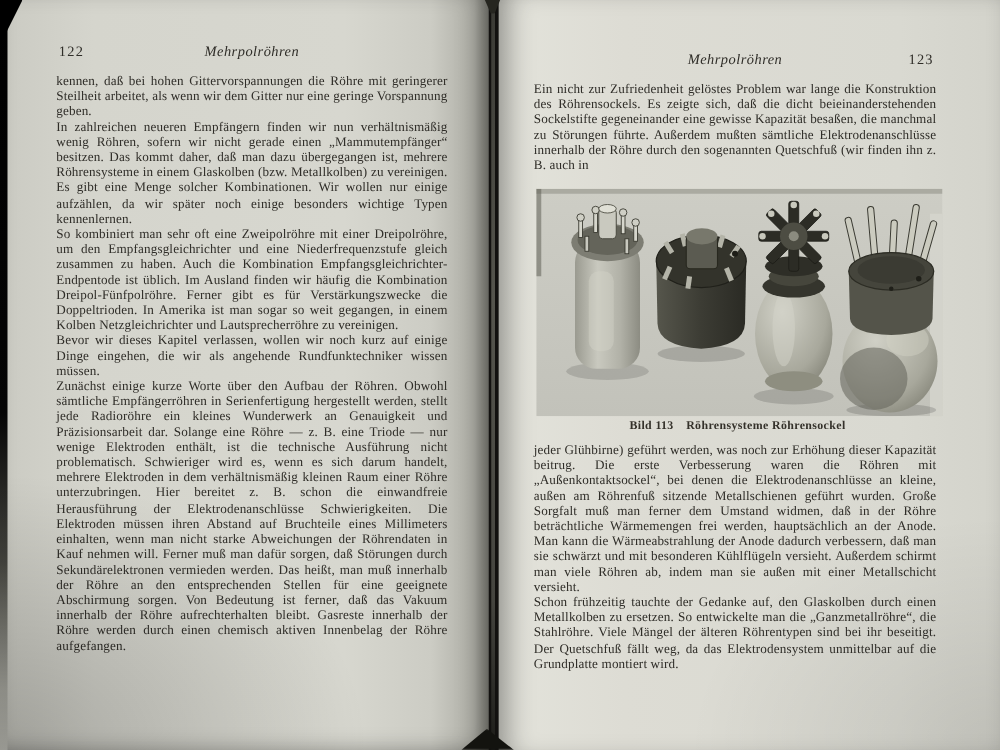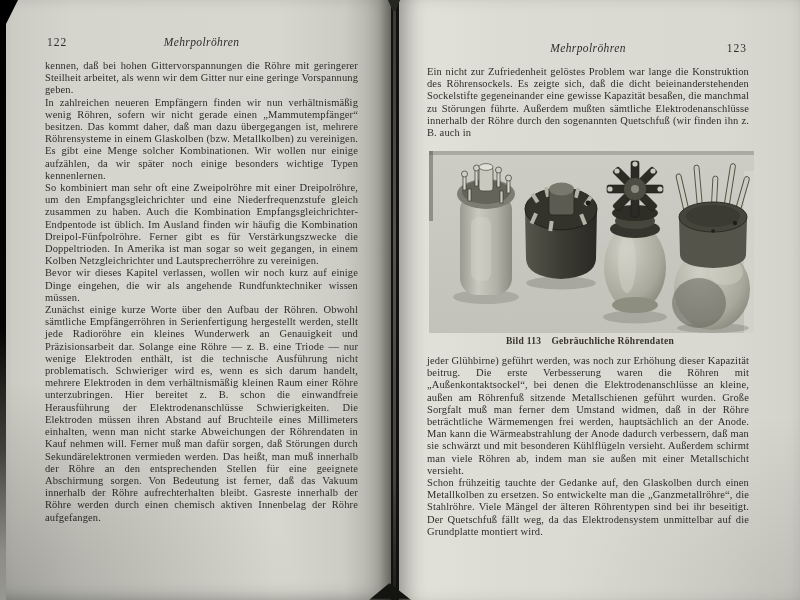--- a/index.html
+++ b/index.html
@@ -198,21 +198,21 @@
         <path d="M250,66 L251,104 Q252,116 284,117 Q316,116 317,104 L318,66 Z" fill="#54544a"></path>
         <ellipse cx="284" cy="66" rx="34" ry="15" fill="#45453c" stroke="#2c2c24" stroke-width="1"></ellipse>
         <ellipse cx="284" cy="65" rx="27" ry="11" fill="#3b3b33"></ellipse>
         <circle cx="306" cy="72" r="2.2" fill="#1e1e18"></circle>
         <circle cx="284" cy="80" r="1.8" fill="#20201a"></circle>
       </g>
     </svg>
   </div>
 
   <div class="fig-caption">
-    <span class="cap-label">Bild 113</span><span>Gebräuchliche Röhrendaten</span>
+    <span class="cap-label">Bild 113</span><span>Röhrensysteme Röhrensockel</span>
   </div>
 
   <div class="body-block bb-right-bottom">
     <p>jeder Glühbirne) geführt werden, was noch zur Erhöhung dieser Kapazität beitrug. Die erste Verbesserung waren die Röhren mit „Außenkontaktsockel“, bei denen die Elektrodenanschlüsse an kleine, außen am Röhrenfuß sitzende Metallschienen geführt wurden. Große Sorgfalt muß man ferner dem Umstand widmen, daß in der Röhre beträchtliche Wärmemengen frei werden, hauptsächlich an der Anode. Man kann die Wärmeabstrahlung der Anode dadurch verbessern, daß man sie schwärzt und mit besonderen Kühlflügeln versieht. Außerdem schirmt man viele Röhren ab, indem man sie außen mit einer Metallschicht versieht.</p>
     <p>Schon frühzeitig tauchte der Gedanke auf, den Glaskolben durch einen Metallkolben zu ersetzen. So entwickelte man die „Ganzmetallröhre“, die Stahlröhre. Viele Mängel der älteren Röhrentypen sind bei ihr beseitigt. Der Quetschfuß fällt weg, da das Elektrodensystem unmittelbar auf die Grundplatte montiert wird.</p>
   </div>
 
   <div class="vignette"></div>
 </div>
 

